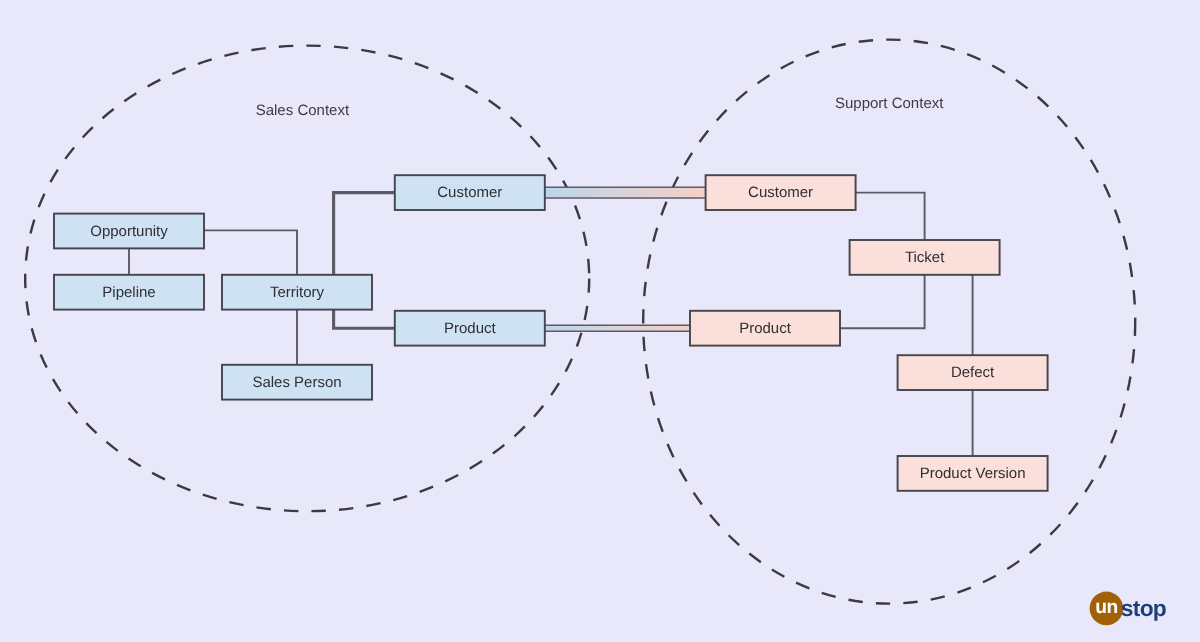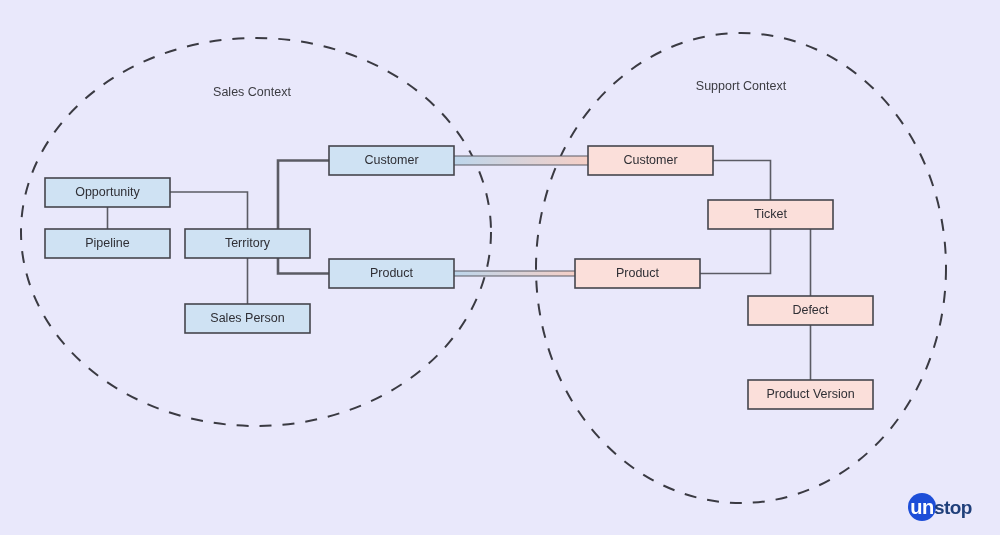--- a/index.html
+++ b/index.html
@@ -73,24 +73,24 @@
     top: 492px;
     width: 80px;
     height: 30px;
     display: flex;
     align-items: center;
   }
   #logo .mark {
     width: 28px;
     height: 28px;
     border-radius: 50%;
-    background: #1d4ed8;
+    background: #a16207;
     color: #ffffff;
     font-family: "Liberation Sans", sans-serif;
-    font-size: 20px;
+    font-size: 16px;
     font-weight: bold;
     display: flex;
     align-items: center;
     justify-content: center;
     letter-spacing: -0.5px;
     line-height: 1;
     box-sizing: border-box;
     padding-bottom: 1px;
   }
   #logo .word {

